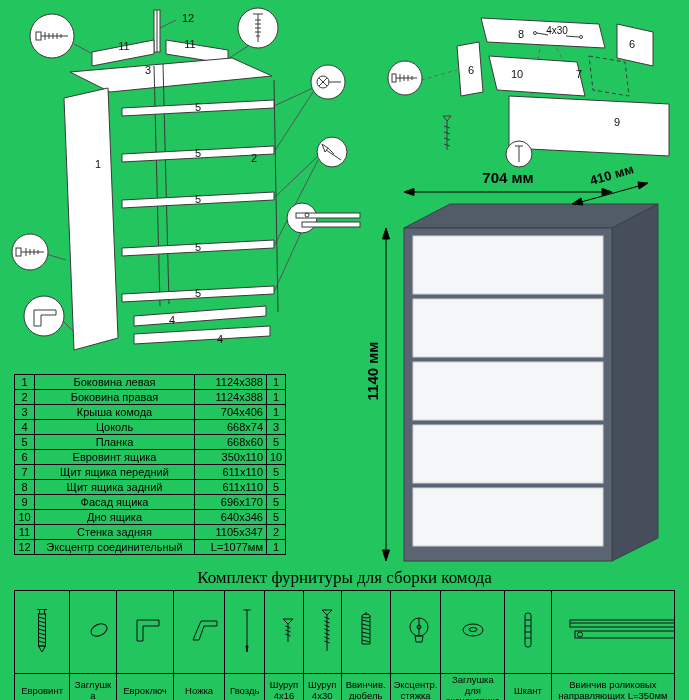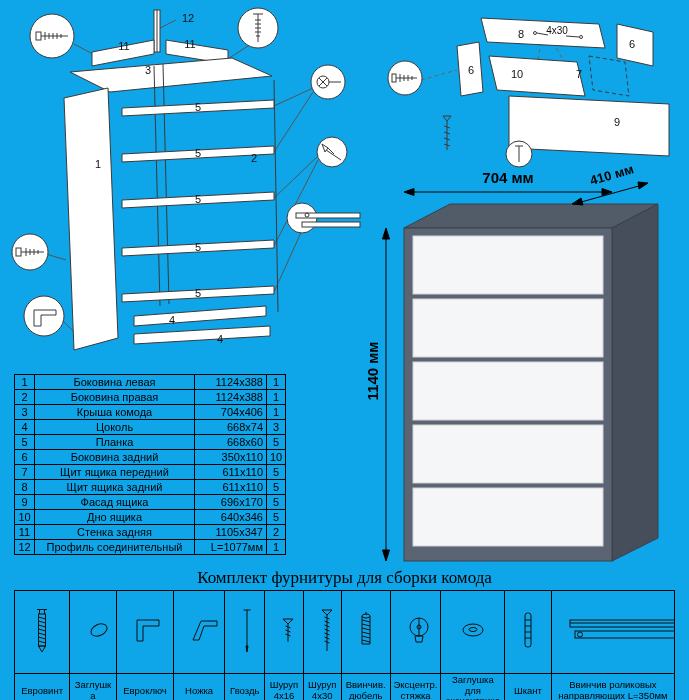--- a/index.html
+++ b/index.html
@@ -1,18 +1,18 @@
 <!DOCTYPE html>
 <html><head>
 <meta charset="utf-8">
 <style>
   * { margin:0; padding:0; box-sizing:border-box; }
   html,body { background:#fff; }
   body { font-family:"Liberation Sans", sans-serif; color:#000; }
-  #page { position:relative; width:689px; height:700px; background:#0ea5e9; overflow:hidden; }
+  #page { position:relative; width:689px; height:700px; background:#22c55e; overflow:hidden; }
   .svg-abs { position:absolute; }
 
   
   .parts-table { position:absolute; left:14px; top:374px; border-collapse:collapse; }
   .parts-table td { border:1px solid #000; font-size:11px; height:15px; line-height:13px; padding:0 3px; white-space:nowrap; }
   .c-num  { width:20px;  text-align:center; }
   .c-name { width:160px;text-align:center; }
   .c-size { width:72px;  text-align:right; }
   .c-qty  { width:18px;  text-align:center; }
 
@@ -277,21 +277,21 @@
         <td class="c-qty">3</td>
       </tr>
       <tr>
         <td class="c-num">5</td>
         <td class="c-name">Планка</td>
         <td class="c-size">668x60</td>
         <td class="c-qty">5</td>
       </tr>
       <tr>
         <td class="c-num">6</td>
-        <td class="c-name">Боковина задний</td>
+        <td class="c-name">Евровинт ящика</td>
         <td class="c-size">350x110</td>
         <td class="c-qty">10</td>
       </tr>
       <tr>
         <td class="c-num">7</td>
         <td class="c-name">Щит ящика передний</td>
         <td class="c-size">611x110</td>
         <td class="c-qty">5</td>
       </tr>
       <tr>
@@ -313,21 +313,21 @@
         <td class="c-qty">5</td>
       </tr>
       <tr>
         <td class="c-num">11</td>
         <td class="c-name">Стенка задняя</td>
         <td class="c-size">1105x347</td>
         <td class="c-qty">2</td>
       </tr>
       <tr>
         <td class="c-num">12</td>
-        <td class="c-name">Профиль соединительный</td>
+        <td class="c-name">Эксцентр соединительный</td>
         <td class="c-size">L=1077мм</td>
         <td class="c-qty">1</td>
       </tr>
     </tbody>
   </table>
 
   <div class="kit-title">Комплект фурнитуры для сборки комода</div>
 
   <table class="hw-table">
     <colgroup>

